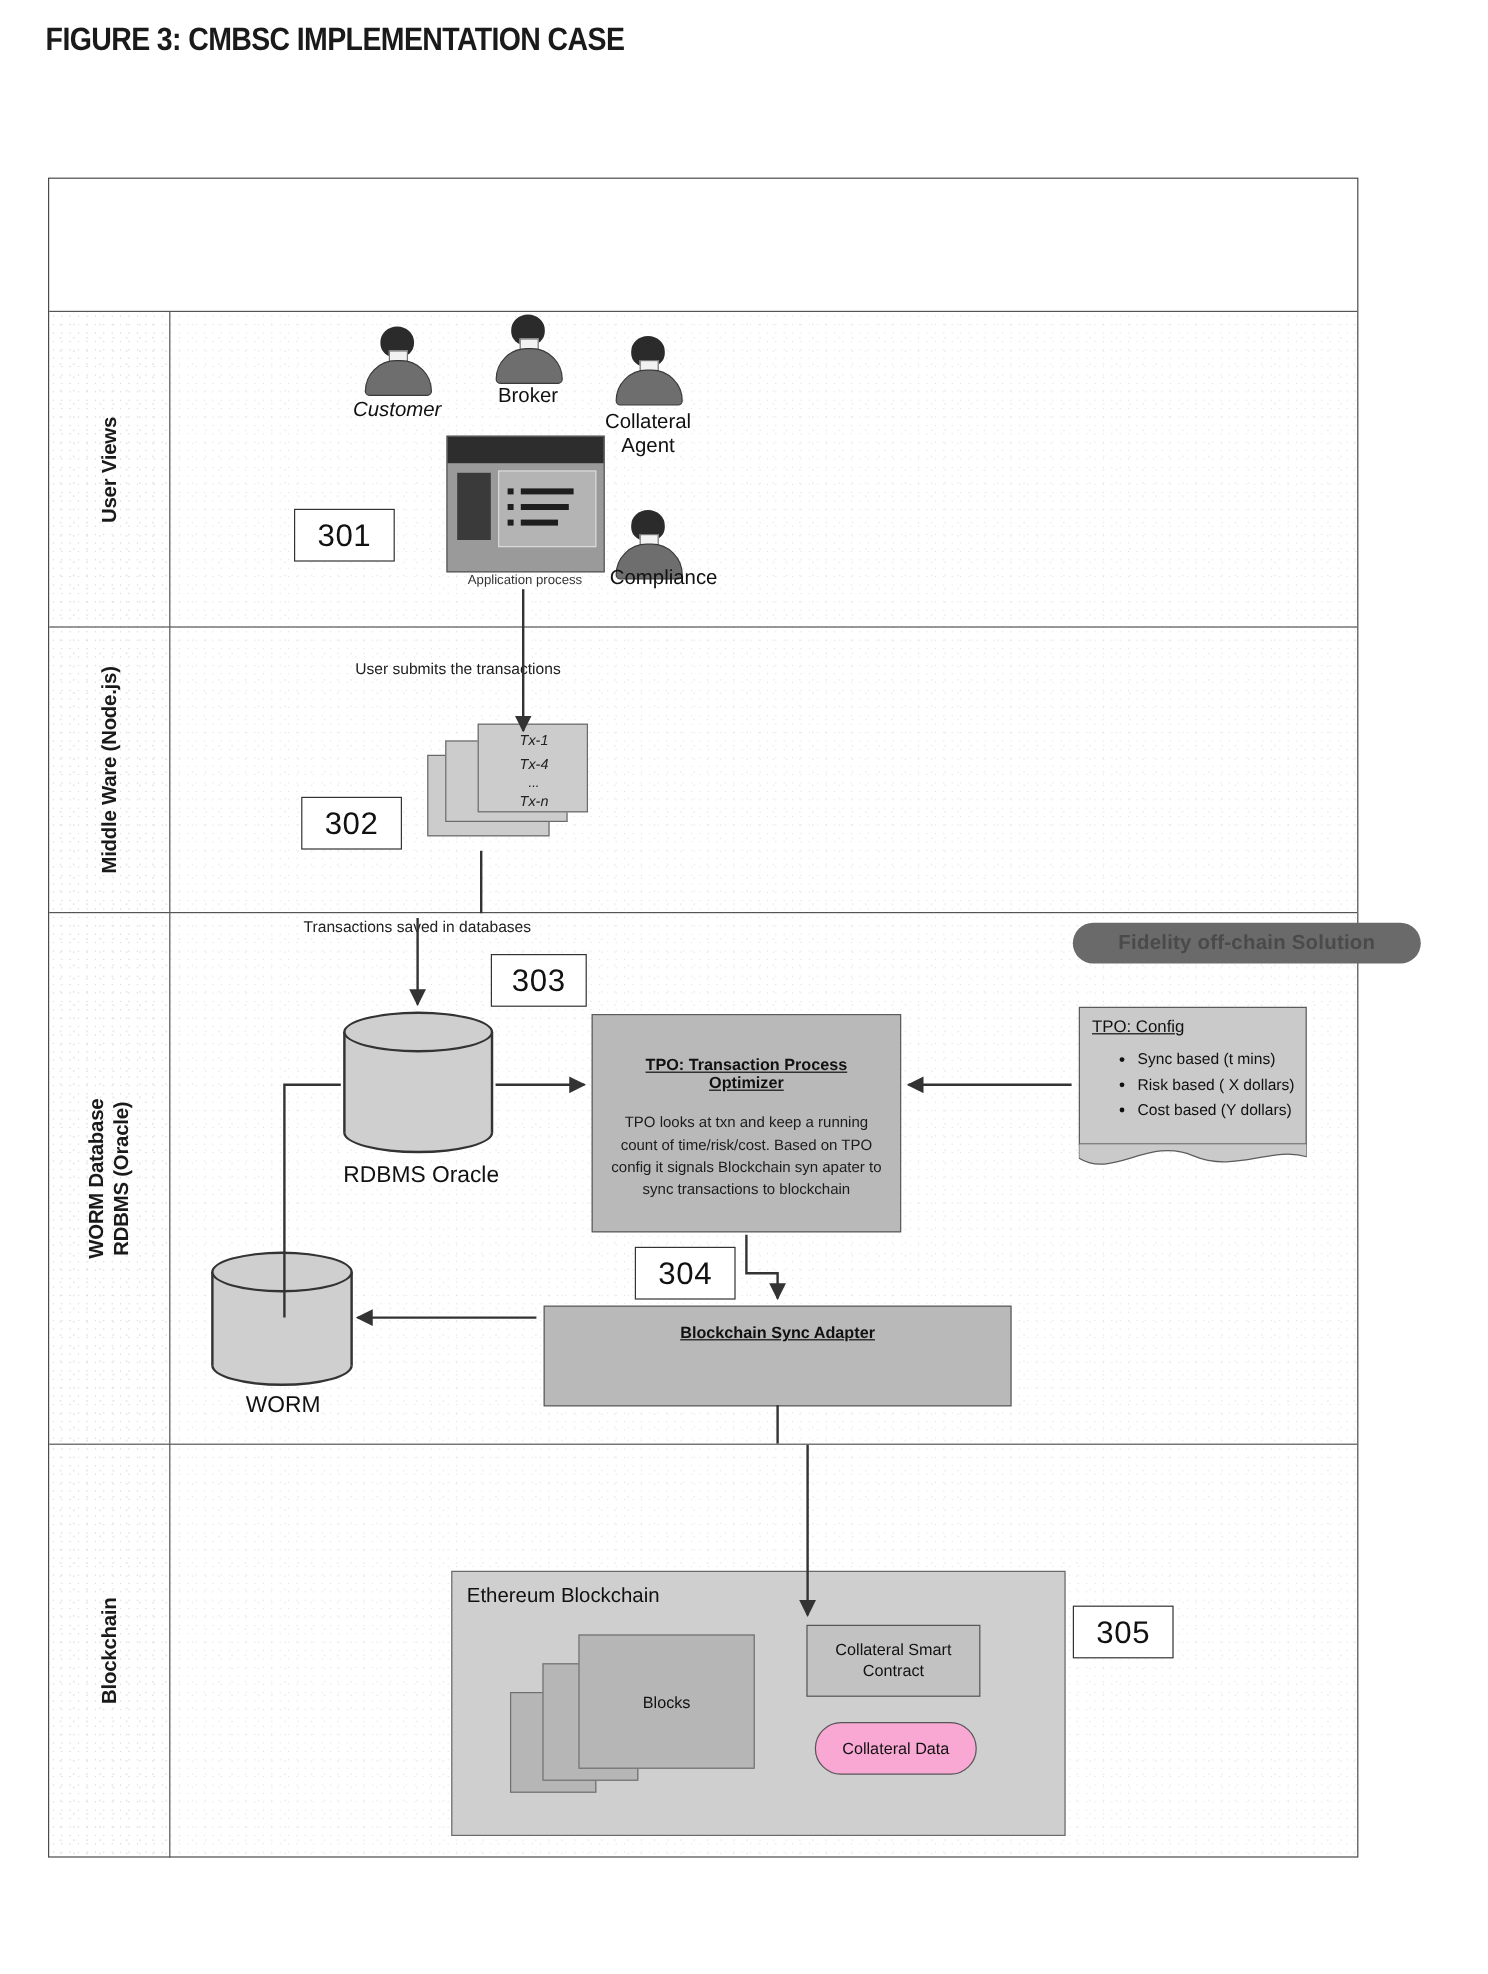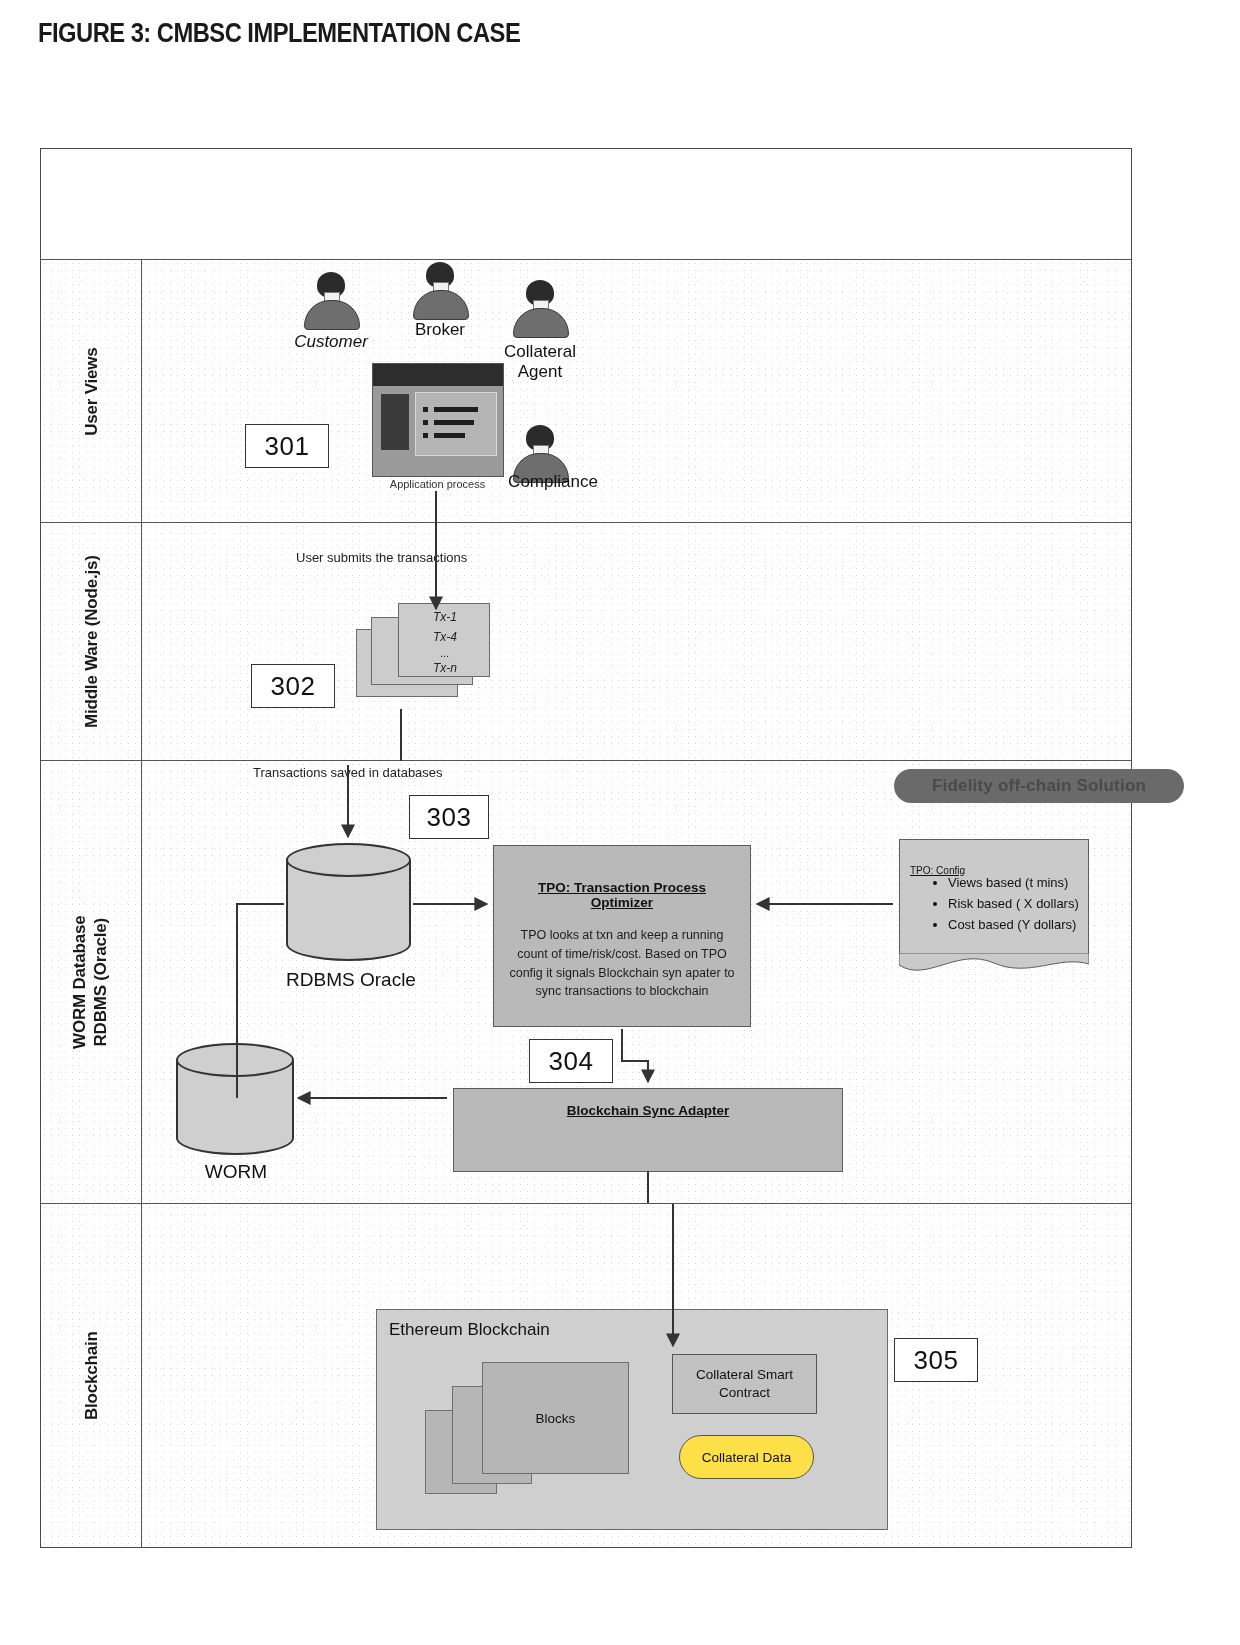--- a/index.html
+++ b/index.html
@@ -96,21 +96,21 @@
   .pbox{position:absolute;background:#b9b9b9;border:1px solid #5c5c5c;
     box-sizing:border-box;}
   .pbox .hd{font-weight:bold;text-decoration:underline;text-align:center;
     font-size:13.5px;color:#111;}
   .pbox .bd{text-align:center;font-size:12.5px;line-height:1.5;color:#1c1c1c;}
 
   
   #note{position:absolute;left:758px;top:78px;width:190px;height:115px;
     background:#cacaca;border:1px solid #5c5c5c;box-sizing:border-box;}
   #note-wave{position:absolute;left:758px;top:192px;width:190px;height:24px;}
-  #note .nh{position:absolute;left:10px;top:25px;font-size:10px;
+  #note .nh{position:absolute;left:10px;top:7px;font-size:14px;
     text-decoration:underline;color:#111;}
   #note ul{margin:0;padding:32px 0 0 26px;list-style:disc;}
   #note li{font-size:13px;line-height:1.62;color:#111;margin-left:22px;}
 
   
   #pill{position:absolute;left:753px;top:8px;width:290px;height:34px;
     border-radius:17px;background:#6a6a6a;display:flex;align-items:center;
     justify-content:center;}
   #pill span{font-size:17px;color:#4a4a4a;font-weight:bold;
     letter-spacing:0.2px;}
@@ -118,21 +118,21 @@
   
   #eth{position:absolute;left:235px;top:105px;width:512px;height:221px;
     background:#cfcfcf;border:1px solid #6a6a6a;box-sizing:border-box;}
   #eth-t{position:absolute;left:12px;top:10px;font-size:17px;color:#111;}
   .blk{position:absolute;background:#b6b6b6;border:1px solid #6f6f6f;}
   #csc{position:absolute;left:295px;top:44px;width:145px;height:60px;
     background:#c2c2c2;border:1px solid #555;display:flex;align-items:center;
     justify-content:center;text-align:center;font-size:13.5px;line-height:1.35;
     color:#111;box-sizing:border-box;}
   #cdata{position:absolute;left:302px;top:125px;width:135px;height:44px;
-    background:#fde047;border:1px solid #555;border-radius:22px;
+    background:#f9a8d4;border:1px solid #555;border-radius:22px;
     display:flex;align-items:center;justify-content:center;font-size:13.5px;
     color:#111;box-sizing:border-box;}
 
   .lbl{position:absolute;font-size:13px;color:#222;white-space:nowrap;}
   svg.ov{position:absolute;left:0;top:0;overflow:visible;pointer-events:none;}
 </style>
 </head>
 <body>
 
 <div id="fig-title">FIGURE 3: CMBSC IMPLEMENTATION CASE</div>
@@ -252,21 +252,21 @@
       <div class="ref" style="left:268px;top:34px;width:78px;height:42px;">303</div>
 
       <div class="pbox" style="left:312px;top:327px;width:390px;height:84px;padding:14px 12px 0;">
         <div class="hd">Blockchain Sync Adapter</div>
       </div>
       <div class="ref" style="left:358px;top:278px;width:82px;height:42px;margin-left:30px;">304</div>
 
       <div id="note">
         <div class="nh">TPO: Config</div>
         <ul>
-          <li>Views based (t mins)</li>
+          <li>Sync based (t mins)</li>
           <li>Risk based ( X dollars)</li>
           <li>Cost based (Y dollars)</li>
         </ul>
       </div>
       <svg id="note-wave" viewBox="0 0 190 24" preserveAspectRatio="none">
         <path d="M0,0 L0,12 C28,30 58,-6 95,10 C130,25 160,2 190,11 L190,0 Z" fill="#cacaca" stroke="#5c5c5c" stroke-width="1"></path>
       </svg>
 
       <svg class="ov" width="990" height="443">
         <defs>

